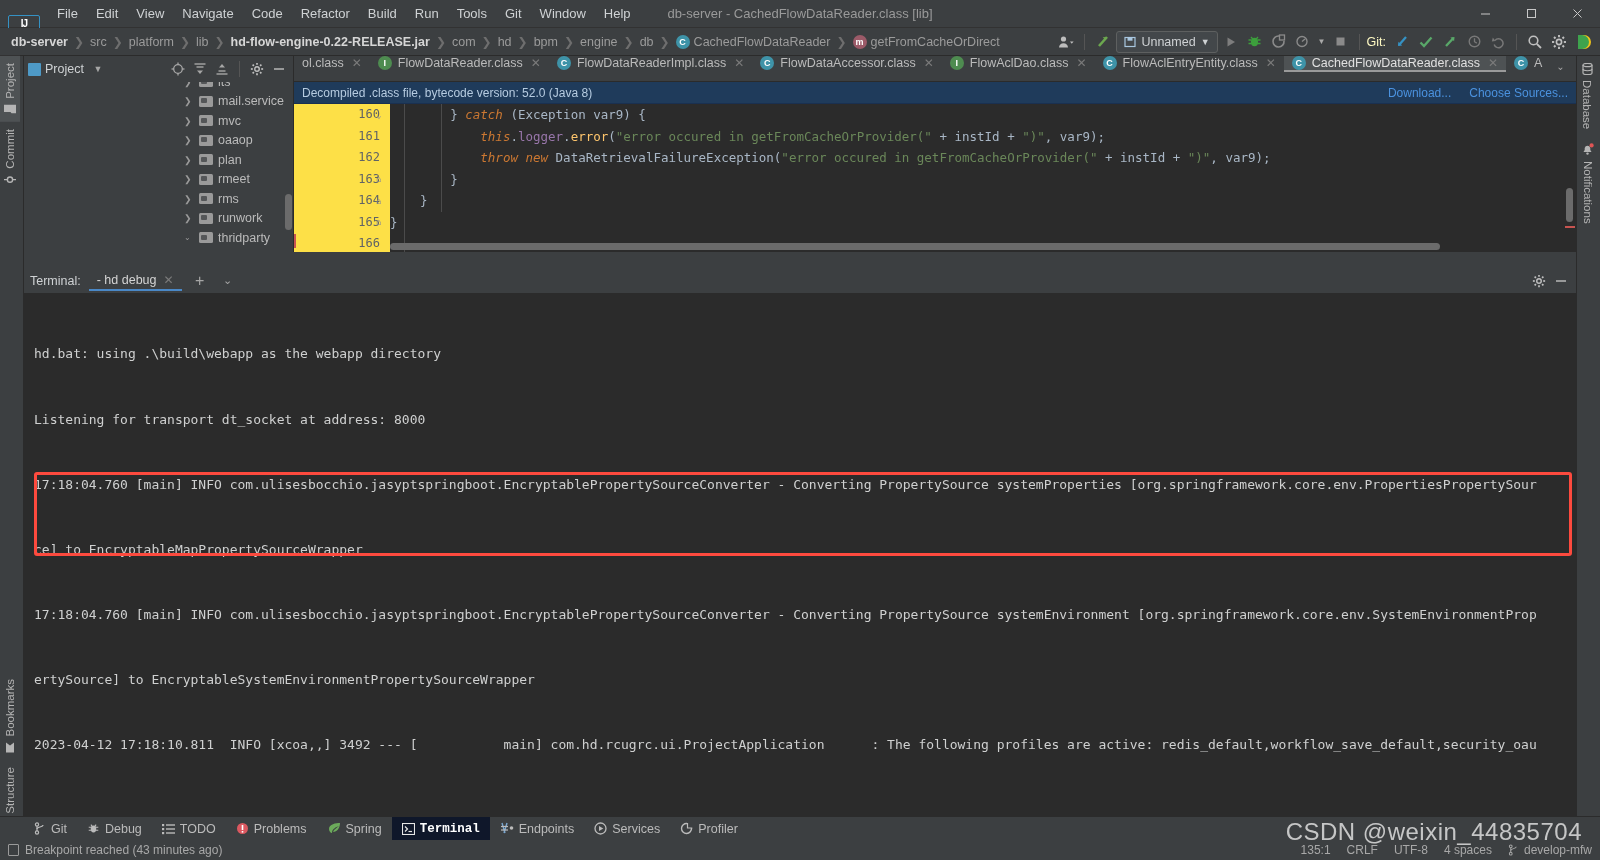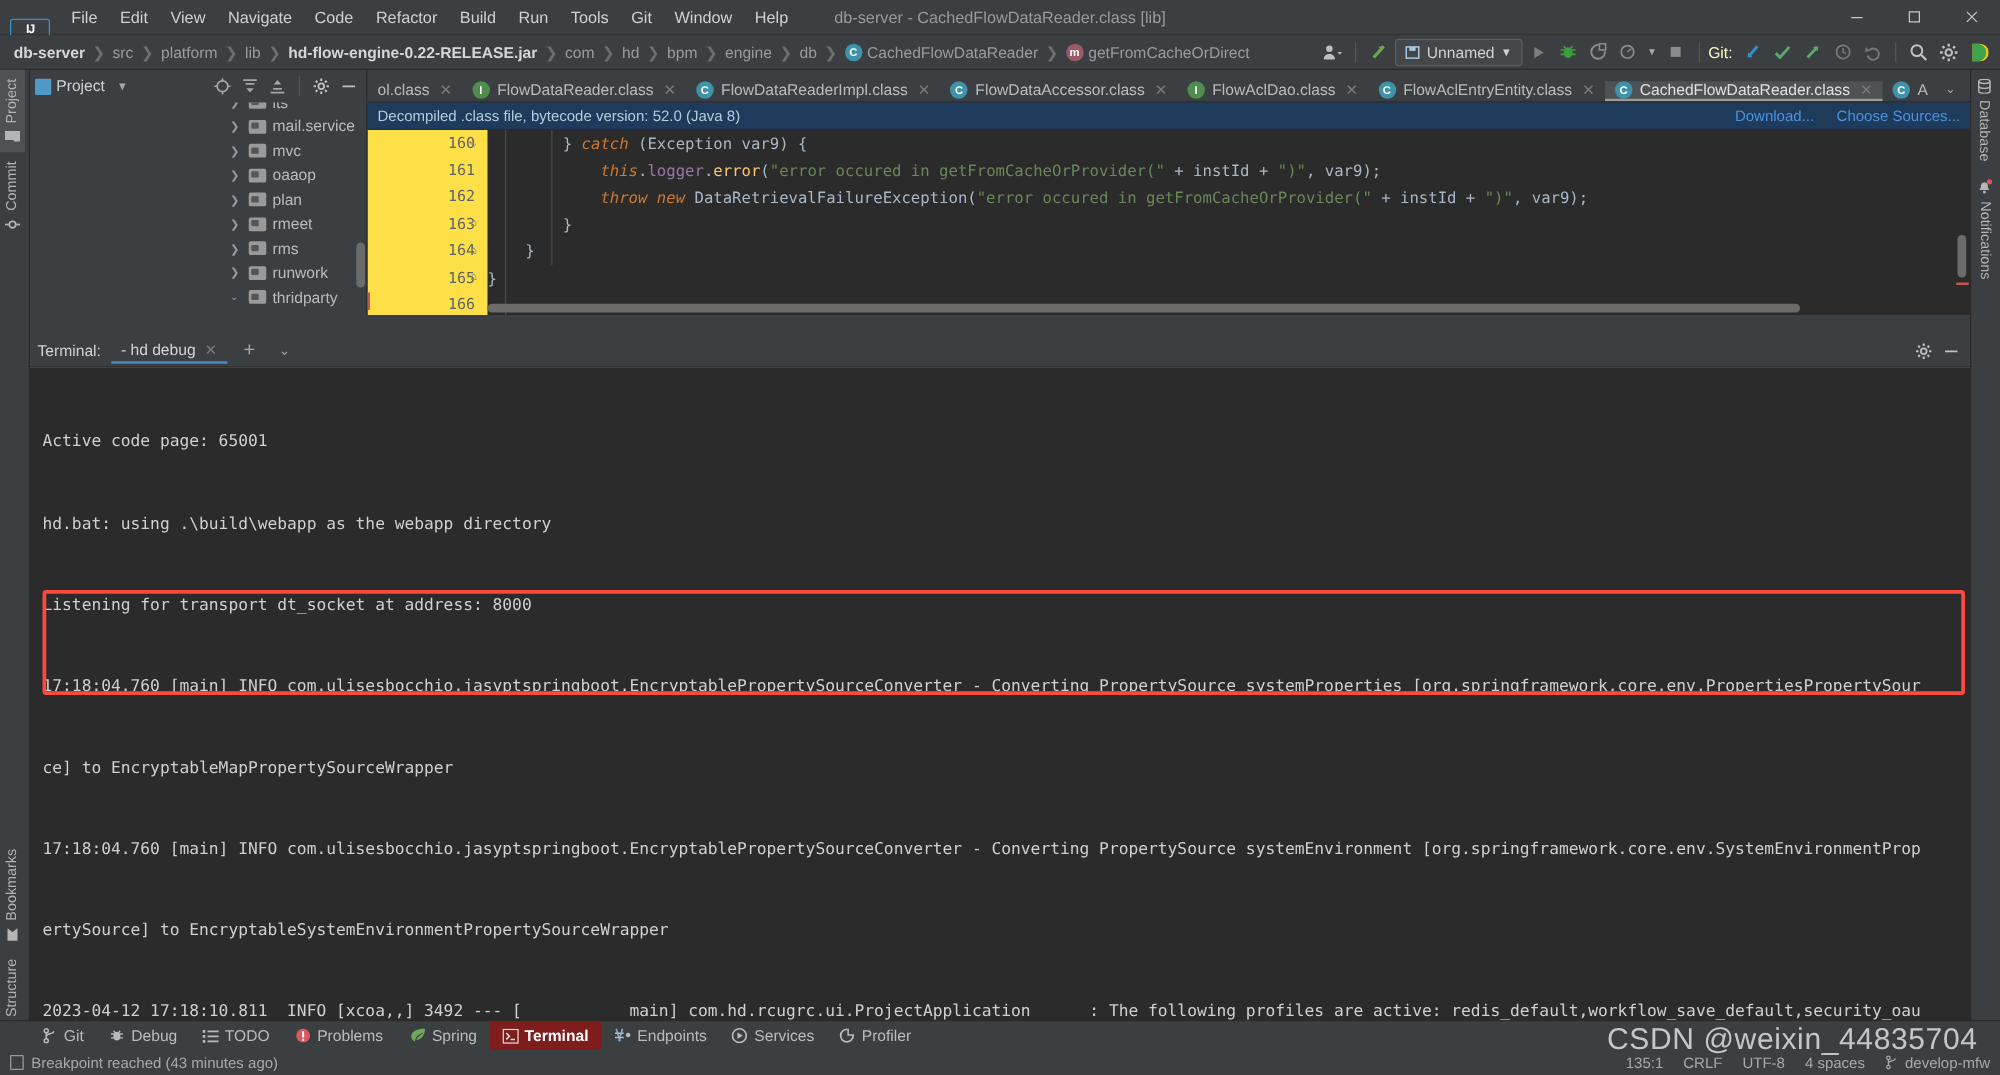--- a/index.html
+++ b/index.html
@@ -129,21 +129,21 @@
     position: absolute; right: 1px; top: 112px; width: 7px; height: 36px;
     background: #6b6b6b; border-radius: 4px;
   }
 
   
   .editor-wrap {
     position: absolute; top: 56px; left: 294px; right: 24px; height: 196px;
     background: #2b2b2b;
   }
   .tabs {
-    height: 26px; background: #3c3f41; display: flex; align-items: flex-end;
+    height: 26px; background: #3c3f41; display: flex; align-items: flex-start;
     overflow: hidden; border-bottom: 1px solid #2b2b2b;
   }
   .tab {
     display: flex; align-items: center; gap: 6px; padding: 0 8px;
     font-size: 12.5px; color: #bbbbbb; white-space: nowrap; flex: 0 0 auto;
     border-bottom: 2px solid transparent;
   }
   .tab.active { background: #4e5254; border-bottom: 2px solid #9a9a9a; color: #e0e0e0;}
   .tab .x { color: #7b7b7b; font-size: 12px; margin-left: 2px; }
   .tabs-right { margin-left: auto; display: flex; align-items: center; }
@@ -227,21 +227,21 @@
   
   .bottombar {
     position: absolute; left: 0; bottom: 20px; width: 1600px; height: 24px;
     background: #3c3f41; display: flex; align-items: center; padding-left: 24px;
     border-top: 1px solid #2b2b2b;
   }
   .bb-item {
     display: flex; align-items: center; gap: 5px; height: 24px; padding: 0 10px;
     font-size: 12.5px; color: #bbbbbb;
   }
-  .bb-item.active { background: #7f1d1d; color: #ffffff; font-weight: bold; }
+  .bb-item.active { background: #0f172a; color: #ffffff; font-weight: bold; font-family: Liberation Mono, monospace; }
 
   
   .statusbar {
     position: absolute; left: 0; bottom: 0; width: 1600px; height: 20px;
     background: #3c3f41; display: flex; align-items: center; padding: 0 8px;
     font-size: 12px; color: #a8a8a8;
   }
   .status-left { display: flex; align-items: center; gap: 6px; }
   .status-right { margin-left: auto; display: flex; align-items: center; gap: 16px; }
   .sq-ico {
@@ -731,21 +731,20 @@
         </span>
         <span class="mini-btn">
           <svg width="14" height="14" viewBox="0 0 14 14">
               <line x1="2" y1="7" x2="12" y2="7" stroke="#c0c0c0" stroke-width="1.4"></line>
             </svg>
         </span>
       </span>
     </div>
 
     <div class="term-body">
-      <div class="term-line">Active code page: 65001</div>
       <div class="term-line">hd.bat: using .\build\webapp as the webapp directory</div>
       <div class="term-line">Listening for transport dt_socket at address: 8000</div>
       <div class="term-line">17:18:04.760 [main] INFO com.ulisesbocchio.jasyptspringboot.EncryptablePropertySourceConverter - Converting PropertySource systemProperties [org.springframework.core.env.PropertiesPropertySour</div>
       <div class="term-line">ce] to EncryptableMapPropertySourceWrapper</div>
       <div class="term-line">17:18:04.760 [main] INFO com.ulisesbocchio.jasyptspringboot.EncryptablePropertySourceConverter - Converting PropertySource systemEnvironment [org.springframework.core.env.SystemEnvironmentProp</div>
       <div class="term-line">ertySource] to EncryptableSystemEnvironmentPropertySourceWrapper</div>
       <div class="term-line">2023-04-12 17:18:10.811  INFO [xcoa,,] 3492 --- [           main] com.hd.rcugrc.ui.ProjectApplication      : The following profiles are active: redis_default,workflow_save_default,security_oau</div>
       
       
       

